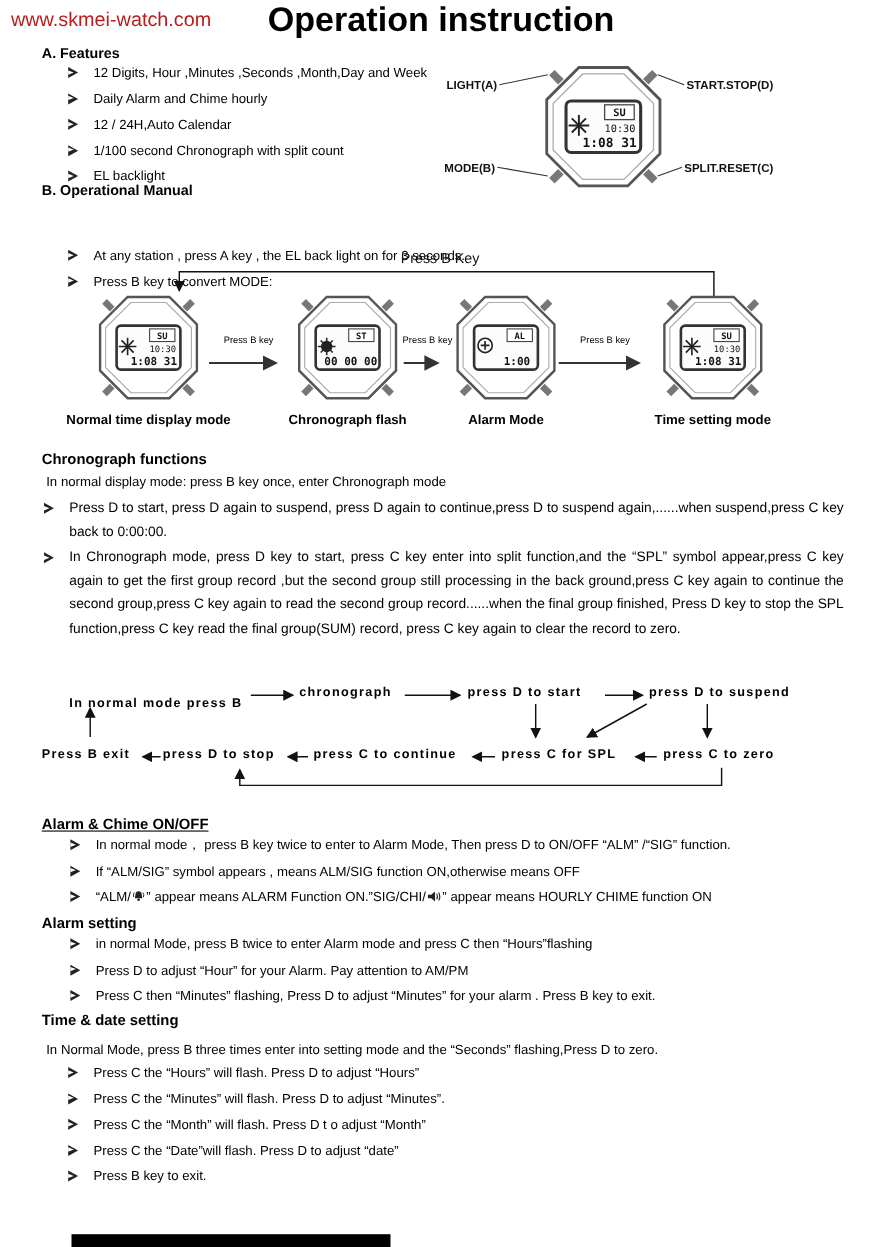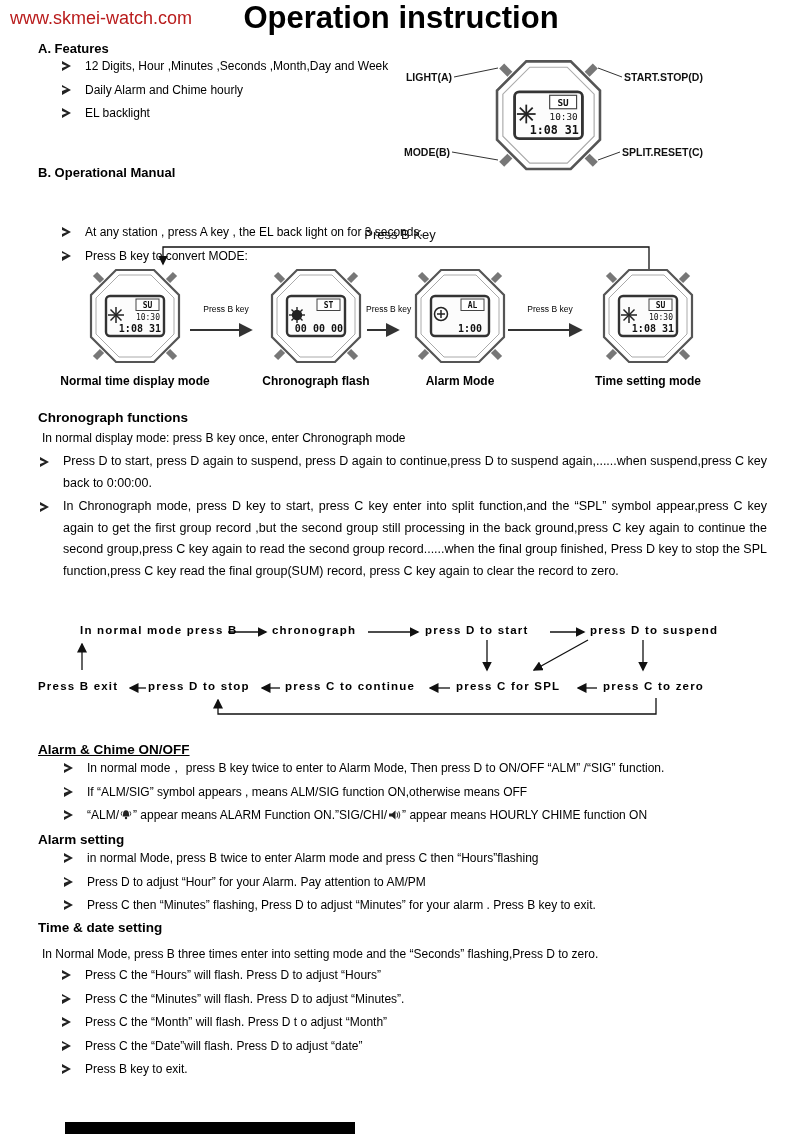--- a/index.html
+++ b/index.html
@@ -86,20 +86,28 @@
     <div class="li">
       <span class="b"></span>
       <span class="t">12 Digits, Hour ,Minutes ,Seconds ,Month,Day and Week</span>
     </div>
     <div class="li">
       <span class="b"></span>
       <span class="t">Daily Alarm and Chime hourly</span>
     </div>
     <div class="li">
       <span class="b"></span>
+      <span class="t">12 / 24H,Auto Calendar</span>
+    </div>
+    <div class="li">
+      <span class="b"></span>
+      <span class="t">1/100 second Chronograph with split count</span>
+    </div>
+    <div class="li">
+      <span class="b"></span>
       <span class="t">EL backlight</span>
     </div>
   </div>
 
   <svg class="callout" width="330" height="140">
     <g transform="translate(102,4) scale(1.17)">
       <use href="#watchbody" width="100" height="108"></use>
       <g stroke="#222" stroke-width="1.5" fill="none">
         <line x1="31" y1="45" x2="31" y2="61"></line>
         <line x1="23" y1="53" x2="39" y2="53"></line>
@@ -252,21 +260,21 @@
         <line x1="280" y1="76" x2="262" y2="76" marker-end="url(#ah)"></line>
         <line x1="450" y1="76" x2="430" y2="76" marker-end="url(#ah)"></line>
         <line x1="597" y1="76" x2="578" y2="76" marker-end="url(#ah)"></line>
         <line x1="82" y1="58" x2="82" y2="32" marker-end="url(#ah)"></line>
         <line x1="487" y1="28" x2="487" y2="58" marker-end="url(#ah)"></line>
         <line x1="643" y1="28" x2="643" y2="58" marker-end="url(#ah)"></line>
         <line x1="588" y1="28" x2="534" y2="58" marker-end="url(#ah)"></line>
         <path d="M 656 86 L 656 102 L 218 102 L 218 88" marker-end="url(#ah)"></path>
       </g>
     </svg>
-    <div class="flow-label" style="left:63px;  top:12px;margin-left:17px;">In normal mode press B</div>
+    <div class="flow-label" style="left:63px;  top:22px;">In normal mode press B</div>
     <div class="flow-label" style="left:272px; top:12px;">chronograph</div>
     <div class="flow-label" style="left:425px; top:12px;">press D to start</div>
     <div class="flow-label" style="left:590px; top:12px;text-align:right;">press D to suspend</div>
     <div class="flow-label" style="left:38px;  top:68px;">Press B exit</div>
     <div class="flow-label" style="left:148px; top:68px;">press D to stop</div>
     <div class="flow-label" style="left:285px; top:68px;">press C to continue</div>
     <div class="flow-label" style="left:456px; top:68px;">press C for SPL</div>
     <div class="flow-label" style="left:603px; top:68px;">press C to zero</div>
   </div>
 

